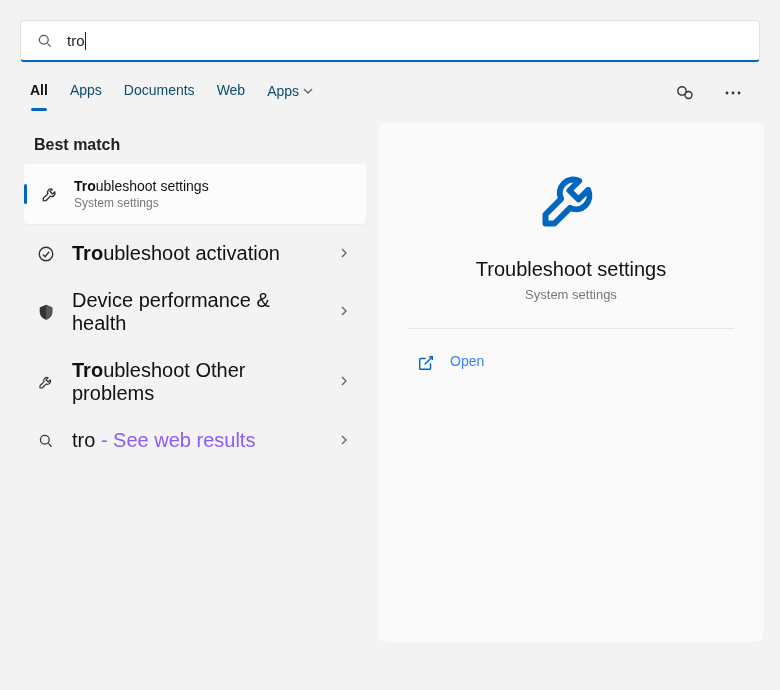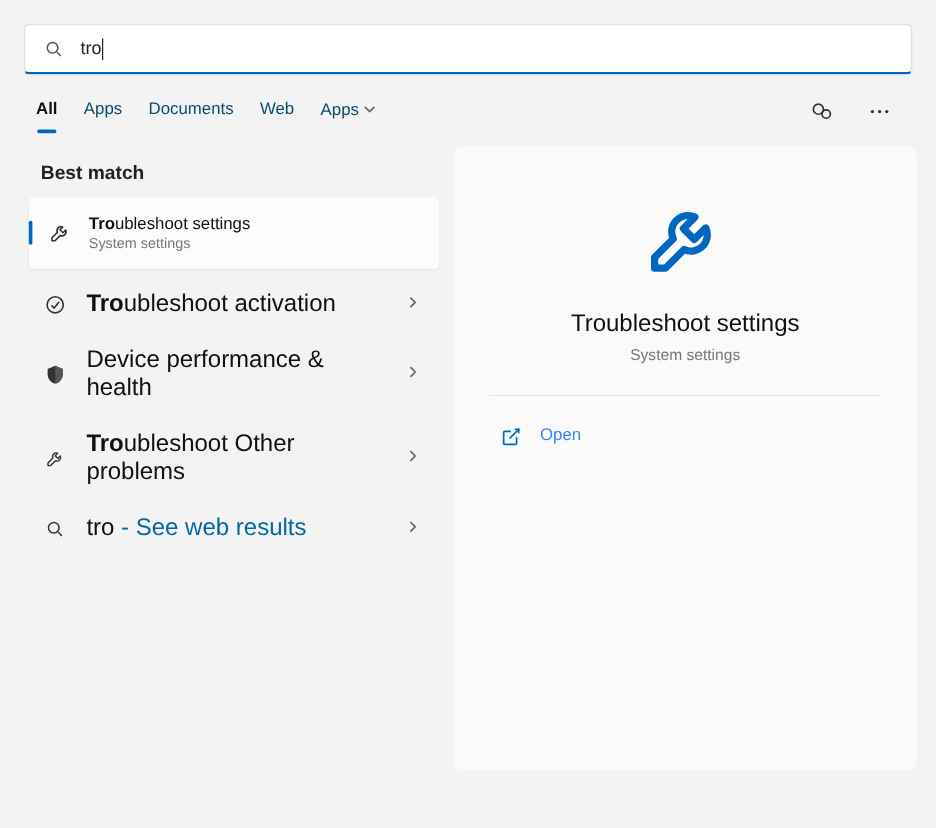--- a/index.html
+++ b/index.html
@@ -64,21 +64,21 @@
     .bm-title b { font-weight: 600; }
     .bm-sub { font-size: 12px; color: #777; margin-top: 2px; }
 
     .list-item {
       display: flex; align-items: center; gap: 16px;
       padding: 12px 16px 12px 20px; cursor: pointer;
       border-radius: 4px; position: relative;
     }
     .li-text { flex: 1; font-size: 20px; color: #111; }
     .li-text b { font-weight: 600; }
-    .li-suffix { color: #0369a1; }
+    .li-suffix { color: #8b5cf6; }
     .chevron { color: #666; }
 
     .right-hero { display: flex; flex-direction: column; align-items: center; }
     .right-title { font-size: 20px; color: #111; margin-top: 20px; }
     .right-sub { font-size: 13px; color: #777; margin-top: 6px; }
     .hr { width: 100%; height: 1px; background: #e5e5e5; margin: 26px 0 14px 0; }
     .action-row {
       display: flex; align-items: flex-start; gap: 14px;
       padding: 10px 8px; font-size: 14px; color: #3b82f6; cursor: pointer;
       border-radius: 4px;

